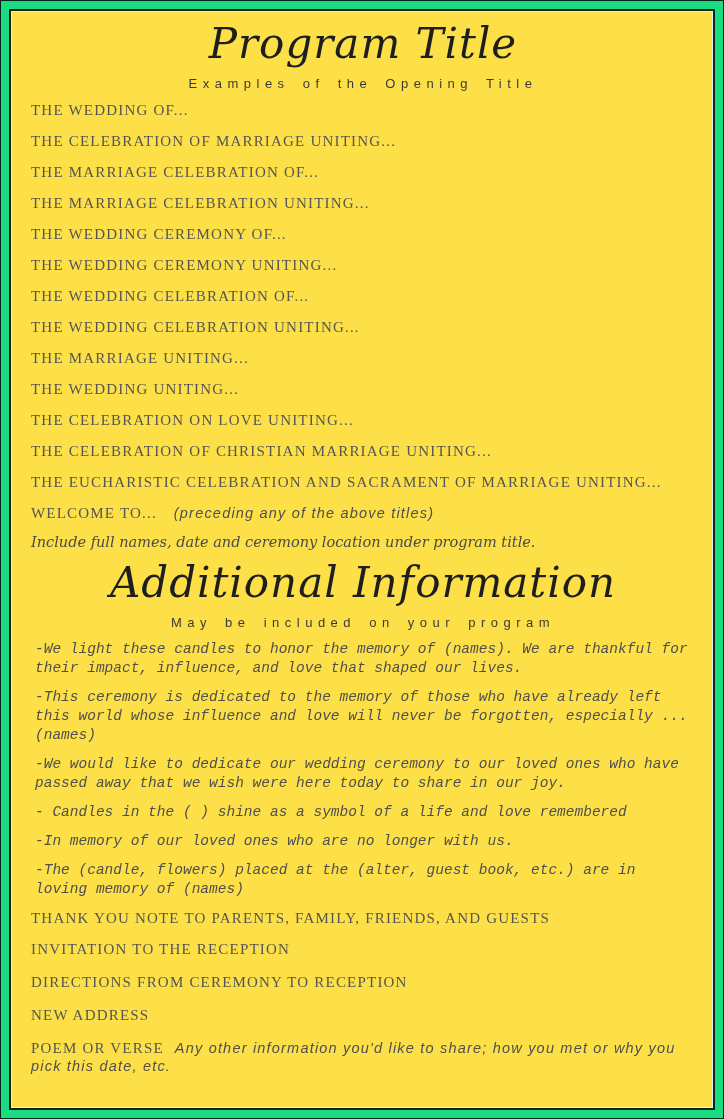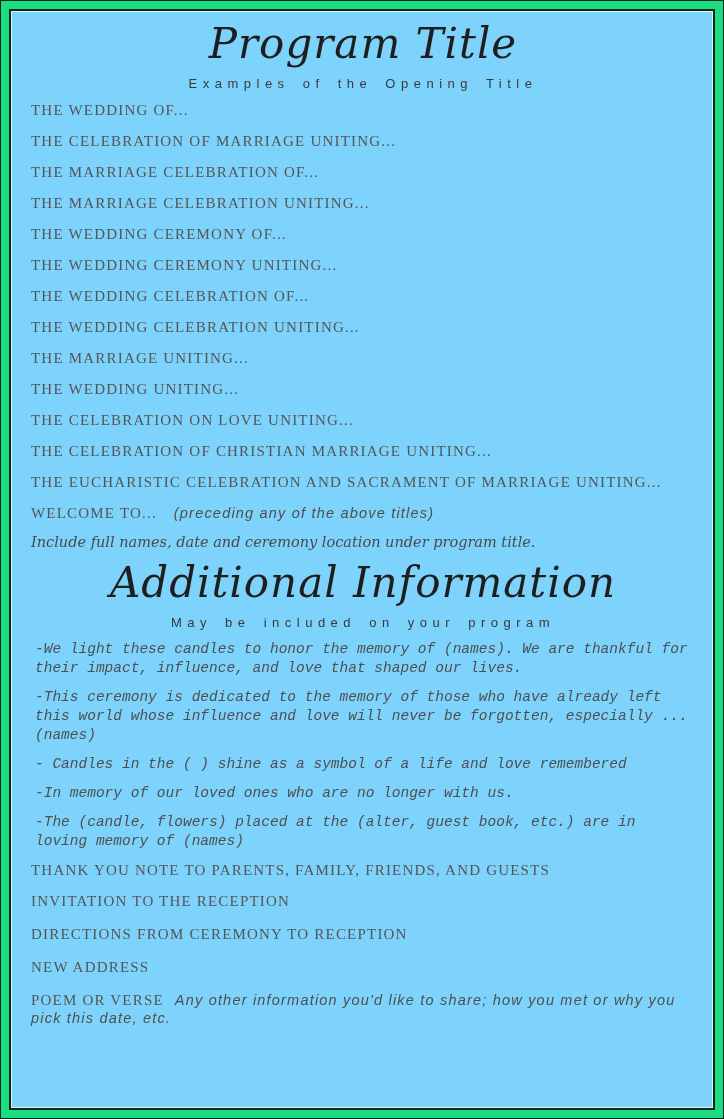--- a/index.html
+++ b/index.html
@@ -7,21 +7,21 @@
     width: 724px;
     height: 1119px;
     background: #1adc80;
     box-shadow: inset 0 0 0 1px #0b241b;
     position: relative;
     overflow: hidden;
   }
   .page {
     position: absolute;
     left: 9px; top: 9px; right: 9px; bottom: 9px;
-    background: #7dd3fc;
+    background: #fde047;
     border: 2px solid #11241c;
     box-shadow: inset 0 0 0 1px #d8f6ee;
     box-sizing: border-box;
     padding: 4px 18px 6px 20px;
     overflow: hidden;
   }
   .script-heading {
     font-family: "DejaVu Serif", serif;
     font-style: italic;
     font-weight: 400;
@@ -118,20 +118,21 @@
 
   <div class="footnote">Include full names, date and ceremony location under program title.</div>
 
   <h1 class="script-heading addl-heading">Additional Information</h1>
   <div class="spaced-sub">May be included on your program</div>
 
 
   <div>
     <p class="memory-para">-We light these candles to honor the memory of  (names). We are thankful for their impact, influence, and love that shaped our lives.</p>
     <p class="memory-para">-This ceremony is dedicated to the memory of those who have already left this world whose influence and love will never be forgotten, especially ... (names)</p>
+    <p class="memory-para">-We would like to dedicate our wedding ceremony to our loved ones who have passed away that we wish were here today to share in our joy.</p>
     <p class="memory-para">- Candles in the (   ) shine as a symbol of a life and love remembered</p>
     <p class="memory-para">-In memory of our loved ones who are no longer with us.</p>
     <p class="memory-para">-The (candle, flowers) placed at the (alter, guest book, etc.) are in loving memory of (names)</p>
   </div>
 
   <div class="bottom-block tight">
     <div class="bottom-title">THANK YOU NOTE TO PARENTS, FAMILY, FRIENDS, AND GUESTS</div>
   </div>
 
   <div class="bottom-block">

